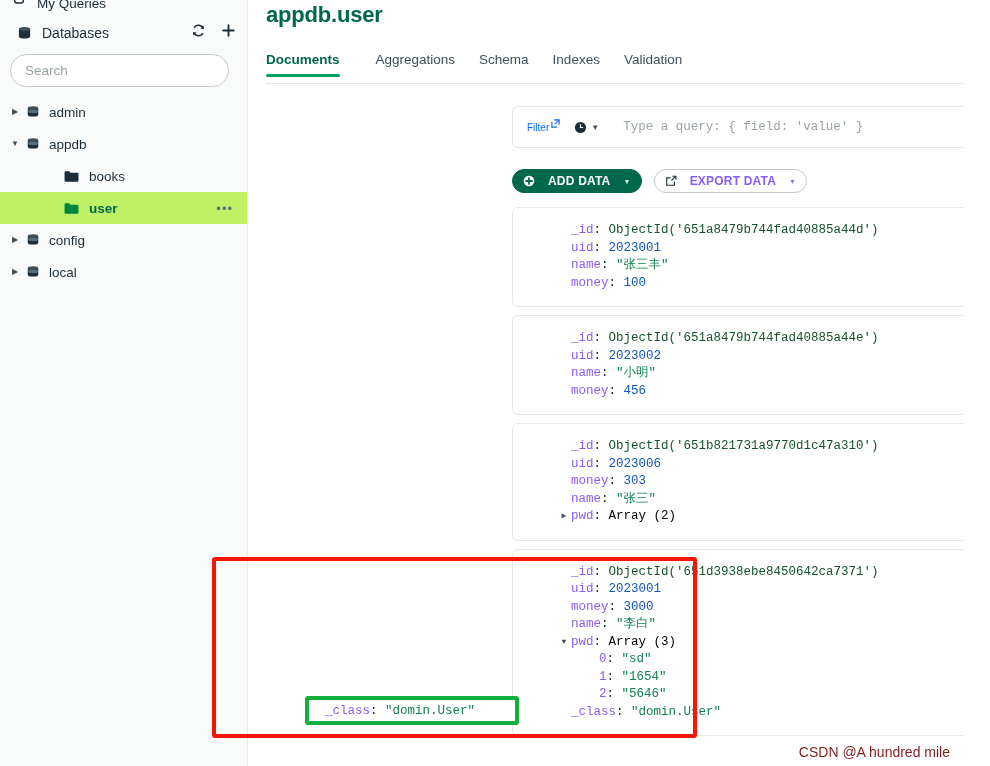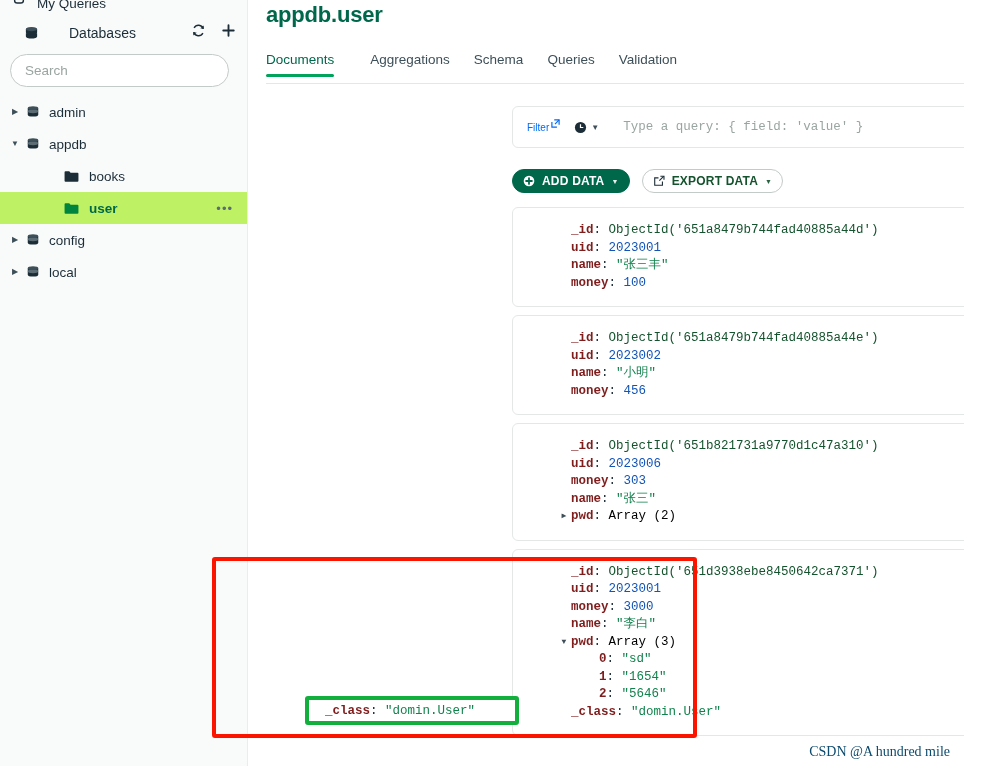--- a/index.html
+++ b/index.html
@@ -23,23 +23,22 @@
     display: flex; align-items: center;
     height: 32px; padding: 0 12px;
     color: #1c2d38; font-size: 13.5px;
   }
   .sb-myqueries {
     position: absolute; top: -10px; left: 0; right: 0;
     height: 26px;
   }
   .sb-myqueries .lbl { font-size: 13.5px; color: #1c2d38; }
   .sb-databases {
-    position: absolute; top: 20px; left: 12px; right: 0; height: 26px;
+    position: absolute; top: 20px; left: 5px; right: 0; height: 26px;
     justify-content: flex-start;
-    gap: 20px;
   }
   .sb-databases .lbl { font-size: 14px; color: #1c2d38; margin-left: 10px; }
   .sb-actions {
     position: absolute; right: 10px; top: 21px;
     display: flex; align-items: center; gap: 12px;
   }
   .sb-actions .act { color: #1c2d38; font-size: 15px; line-height: 1;
     display: flex; align-items: center; justify-content: center;
     width: 18px; height: 18px; cursor: pointer; }
 
@@ -86,21 +85,21 @@
   }
   .tabs {
     position: absolute; top: 52px; left: 18px; right: 0; height: 32px;
     display: flex; align-items: flex-start; gap: 0;
   }
   .tab {
     font-size: 13.5px; color: #3d4f58; padding: 0 12px 10px 12px;
     cursor: pointer; position: relative; white-space: nowrap;
   }
   .tab:first-child { padding-left: 0; margin-right: 12px; }
-  .tab.active { color: #00684a; font-weight: normal; }
+  .tab.active { color: #00684a; font-weight: bold; }
   .tab.active::after {
     content: ""; position: absolute; left: 0; right: 12px; bottom: 0;
     height: 3px; background: #00a35c; border-radius: 2px;
   }
   .tab-rule {
     position: absolute; top: 83px; left: 18px; right: 0;
     border-bottom: 1px solid #e3e8e6;
   }
 
   .querybar {
@@ -126,24 +125,24 @@
   }
   .querybar .qinput::placeholder { color: #9aa5a1; }
 
   .actions {
     position: absolute; top: 169px; left: 264px;
     display: flex; align-items: center; gap: 12px;
   }
   .btn {
     display: flex; align-items: center; height: 24px;
     border-radius: 13px; font-size: 12px; font-weight: bold;
-    letter-spacing: 0.2px; cursor: pointer; padding: 0 10px; gap: 7px;
+    letter-spacing: 0.2px; cursor: pointer; padding: 0 10px; gap: 13px;
   }
   .btn-primary { background: #00684a; color: #ffffff; border: 1px solid #00684a; }
-  .btn-secondary { background: #ffffff; color: #14532d; border: 1px solid #c3cbc8; }
+  .btn-secondary { background: #ffffff; color: #8b5cf6; border: 1px solid #c3cbc8; }
   .btn .bcaret { font-size: 7px; opacity: 0.9; }
   .btn .bicon { display: flex; align-items: center; }
 
   
   .doclist { position: absolute; top: 207px; left: 264px; right: -40px; }
   .doccard {
     border: 1px solid #e3e8e6; border-radius: 6px;
     background: #ffffff; margin-bottom: 8px;
     padding: 14px 0 14px 0;
   }
@@ -151,21 +150,21 @@
     font-family: "Liberation Mono", monospace;
     font-size: 12.5px; line-height: 17.5px;
     white-space: pre; color: #1c2d38;
     display: flex; align-items: baseline;
   }
   .docline .expander {
     width: 14px; flex: 0 0 14px; text-align: center;
     font-size: 8px; color: #3d4f58; cursor: pointer; line-height: 1;
     position: relative; top: -1px;
   }
-  .key { font-weight: bold; color: #7f1d1d; }
+  .key { font-weight: normal; color: #8b5cf6; }
   .colon { color: #1c2d38; }
   .v-objectid { color: #14532d; }
   .v-number { color: #1254b7; }
   .v-string { color: #12824d; }
   .v-meta { color: #000000; }
   .ind0 { padding-left: 58px; }
   .ind0e { padding-left: 44px; }
   .ind1 { padding-left: 86px; }
 
   
@@ -181,22 +180,22 @@
     border: 4px solid #13af3d; border-radius: 3px;
     background: #ffffff; z-index: 31;
     display: flex; align-items: center;
   }
   .anno-green .inner {
     font-family: "Liberation Mono", monospace;
     font-size: 12.5px; padding-left: 16px; white-space: pre;
   }
   .watermark {
     position: absolute; right: 14px; bottom: 6px;
-    color: #0c4a6e; font-size: 14px; z-index: 40;
-    font-family: Liberation Serif, serif;
+    color: #7f1d1d; font-size: 14px; z-index: 40;
+    font-family: Liberation Sans, sans-serif;
   }
 </style>
 </head>
 <body>
 
 <div id="app">
 
   <div class="sidebar">
 
     <div class="sb-row sb-myqueries">
@@ -315,21 +314,21 @@
   </div>
 
   <div class="main">
 
     <div class="ns-title">appdb.user</div>
 
     <div class="tabs">
       <div class="tab active">Documents</div>
       <div class="tab">Aggregations</div>
       <div class="tab">Schema</div>
-      <div class="tab">Queries</div>
+      <div class="tab">Indexes</div>
       <div class="tab">Validation</div>
     </div>
     <div class="tab-rule"></div>
 
     <div class="querybar">
       <span class="filter-link">
         <span>Filter</span>
         <span class="ext">
           <svg width="9" height="9" viewBox="0 0 10 10">
             <path d="M3.6 1 H9 V6.4" stroke="#016bf8" stroke-width="1.3" fill="none"></path>

